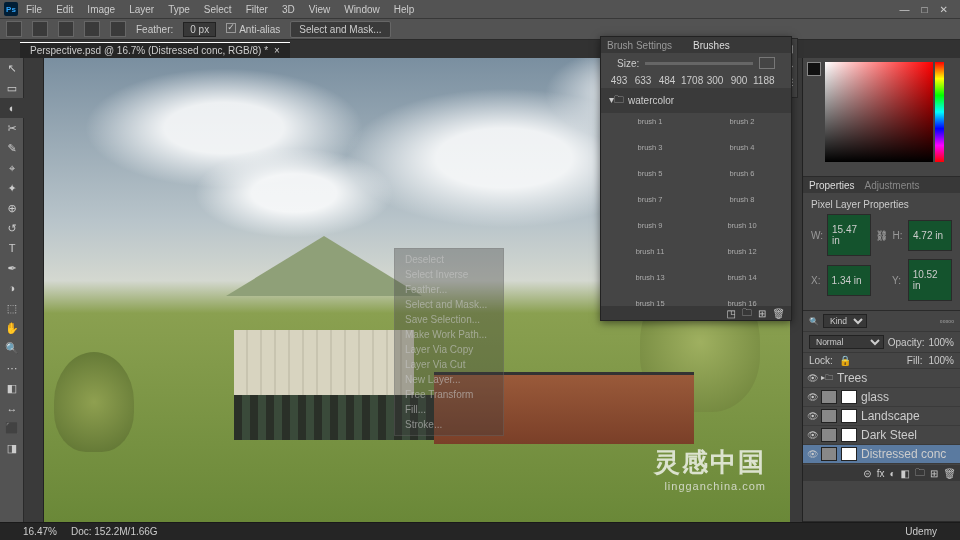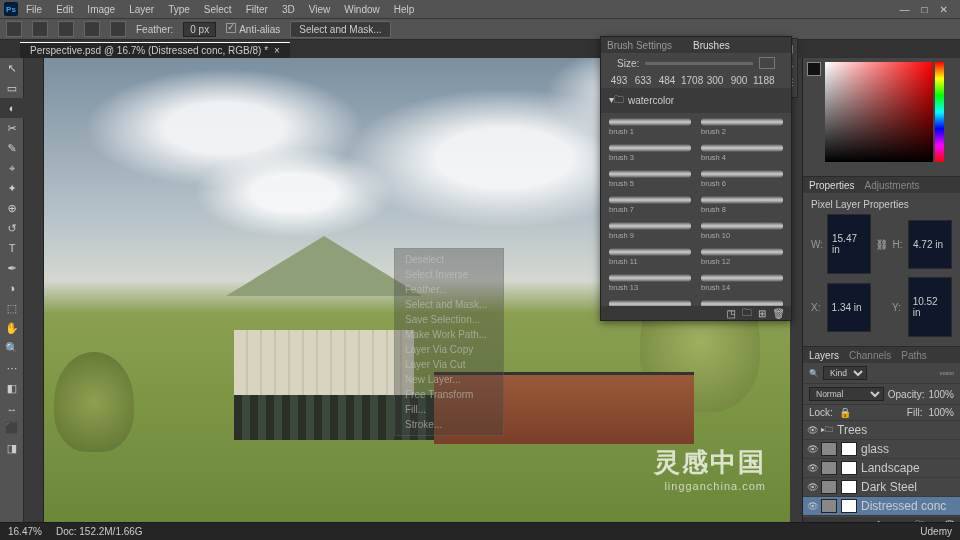--- a/index.html
+++ b/index.html
@@ -33,51 +33,51 @@
 .brushes-panel{position:absolute;top:36px;left:600px;width:192px;height:285px;background:#454545;border:1px solid #222;box-shadow:0 2px 8px rgba(0,0,0,0.5);z-index:20;font-size:8.5px}
 .bp-tabs{height:16px;background:#383838;display:flex;align-items:center;padding:0 6px;gap:21px}
 .bp-tabs .t{color:#999}
 .bp-tabs .t.a{color:#ddd}
 .bp-size{padding:4px 16px;display:flex;align-items:center;gap:6px}
 .bp-size .slider{flex:1;height:3px;background:#666;position:relative}
 .bp-presets{padding:2px 8px;display:flex;gap:4px;font-size:7px;color:#999}
 .bp-presets span{width:20px;text-align:center}
 .bp-folder{padding:4px 8px;display:flex;align-items:center;gap:4px;background:#3a3a3a}
 .bp-list{padding:2px 4px;display:grid;grid-template-columns:1fr 1fr;gap:2px}
-.bp-item{height:24px;display:flex;flex-direction:column;padding:1px 4px;justify-content:center}
+.bp-item{height:24px;display:flex;flex-direction:row;padding:1px 4px;justify-content:center}
 .bp-item .stroke{height:8px;background:linear-gradient(180deg,transparent 0%,#888 20%,#ccc 50%,#888 80%,transparent 100%);border-radius:4px;filter:blur(0.5px)}
 .bp-item .lbl{font-size:7.5px;color:#aaa;margin-top:1px}
 .bp-foot{position:absolute;bottom:0;left:0;right:0;height:14px;background:#383838;display:flex;justify-content:flex-end;align-items:center;padding:0 6px;gap:6px;font-size:9px}
 .panels{width:158px;background:#454545;display:flex;flex-direction:column;border-left:1px solid #222}
 .panel{border-bottom:1px solid #2a2a2a}
 .p-tabs{height:16px;background:#383838;display:flex;align-items:center;padding:0 6px;gap:10px;font-size:8.5px}
 .p-tabs .t{color:#888}
 .p-tabs .t.a{color:#ddd}
 .color-body{height:118px;position:relative;padding:4px}
 .color-field{position:absolute;top:4px;left:22px;width:108px;height:100px;background:linear-gradient(0deg,#000,transparent),linear-gradient(90deg,#fff,#f00)}
 .color-hue{position:absolute;top:4px;right:16px;width:9px;height:100px;background:linear-gradient(180deg,#f00,#ff0,#0f0,#0ff,#00f,#f0f,#f00)}
 .color-swatch{position:absolute;top:4px;left:4px;width:14px;height:14px;background:#111;border:1px solid #888}
 .props-body{padding:6px 8px;font-size:8.5px}
 .props-row{display:flex;align-items:center;gap:4px;margin:3px 0}
 .props-row .lbl{width:12px;color:#999}
-.props-row .val{background:#0f172a;padding:18px 4px;min-width:44px;border:1px solid #2a2a2a}
+.props-row .val{background:#14532d;padding:9px 4px;min-width:44px;border:1px solid #2a2a2a}
 .props-row .link{width:14px;text-align:center}
 .layers-body{height:170px;display:flex;flex-direction:column;font-size:8.5px}
 .layers-ctl{padding:3px 6px;display:flex;align-items:center;gap:4px;border-bottom:1px solid #383838}
 .layers-ctl select{background:#383838;border:1px solid #222;color:#ccc;font-size:8.5px;padding:0 2px}
 .layers-lock{padding:2px 6px;display:flex;align-items:center;gap:6px;border-bottom:1px solid #383838;font-size:8px;color:#999}
 .layers-list{flex:1;overflow:hidden}
 .layer{display:flex;align-items:center;height:19px;padding:0 4px;gap:4px;border-bottom:1px solid #3a3a3a}
 .layer.a{background:#5a7aa0}
 .layer .eye{width:10px;font-size:9px}
 .layer .thumb{width:16px;height:14px;background:#888;border:1px solid #222}
 .layer .mask{width:16px;height:14px;background:#fff;border:1px solid #222}
 .layer .name{font-size:12px}
 .layers-foot{height:16px;background:#383838;display:flex;justify-content:flex-end;align-items:center;padding:0 4px;gap:5px;font-size:9px}
-.statusbar{position:absolute;bottom:0;left:0;right:0;height:18px;background:#252525;display:flex;align-items:center;padding:0 8px;gap:14px;font-size:9px;color:#999;border-top:1px solid #1a1a1a}
+.statusbar{position:absolute;bottom:0;left:0;right:0;height:18px;background:#252525;display:flex;align-items:center;padding:0 23px;gap:14px;font-size:9px;color:#999;border-top:1px solid #1a1a1a}
 .watermark{position:absolute;bottom:30px;right:24px;z-index:5;text-align:right;opacity:0.75}
 .watermark .big{font-size:26px;font-weight:700;color:#fff;letter-spacing:2px}
 .watermark .sm{font-size:11px;color:#eee;letter-spacing:1px}
 .ctx-menu{position:absolute;top:190px;left:350px;width:110px;background:rgba(60,60,60,0.35);border:1px solid rgba(120,120,120,0.3);z-index:15;padding:3px 0;font-size:8.5px}
 .ctx-menu div{padding:2px 10px;color:rgba(200,200,200,0.6)}
 .panel-strip{position:absolute;top:38px;right:162px;width:18px;height:60px;background:#454545;border:1px solid #2a2a2a;z-index:18;display:flex;flex-direction:column;gap:6px;padding:4px 2px;align-items:center;font-size:10px}
 </style>
 </head>
 <body>
 
@@ -212,25 +212,20 @@
           <span class="lbl">X:</span>
           <span class="val">1.34 in</span>
           <span class="link"></span>
           <span class="lbl">Y:</span>
           <span class="val">10.52 in</span>
         </div>
       </div>
     </div>
 
     <div class="panel" style="flex:1">
-      <div class="p-tabs">
-        <span class="t a">Layers</span>
-        <span class="t">Channels</span>
-        <span class="t">Paths</span>
-      </div>
       <div class="layers-body">
         <div class="layers-ctl">
           <span style="font-size:8px">🔍</span>
           <select><option>Kind</option></select>
           <span style="margin-left:auto;font-size:8px">▫▫▫▫▫</span>
         </div>
         <div class="layers-ctl">
           <select style="flex:1"><option>Normal</option></select>
           <span>Opacity:</span>
           <span>100%</span>

